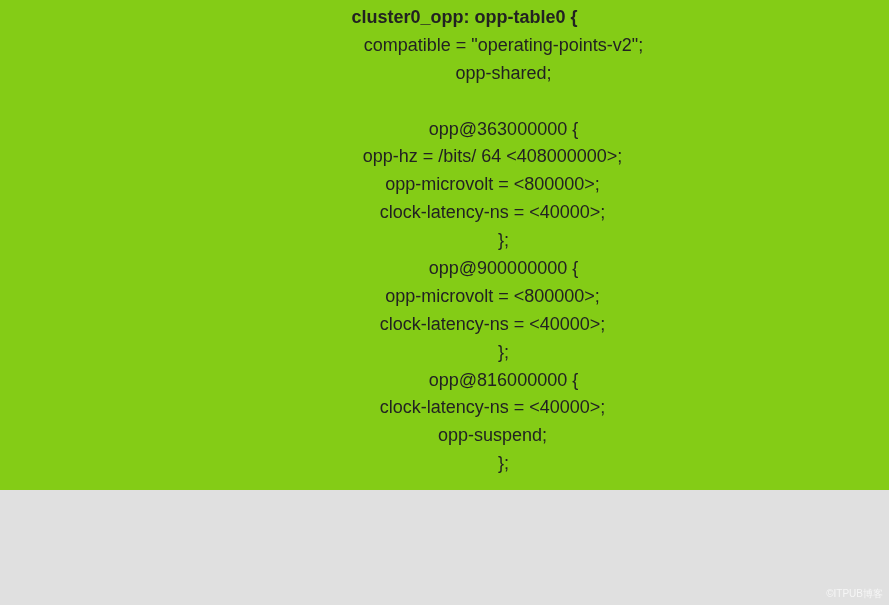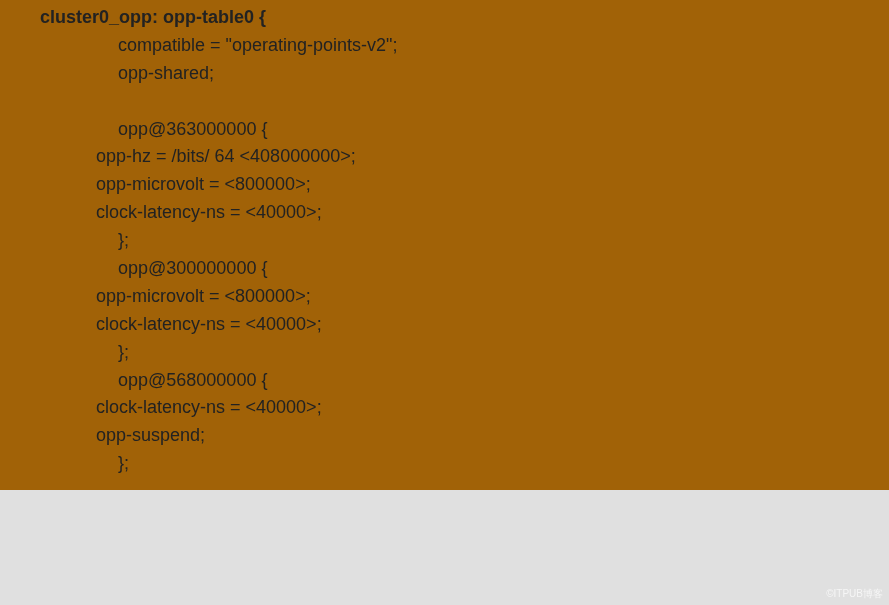--- a/index.html
+++ b/index.html
@@ -8,22 +8,23 @@
     background: #e0e0e0;
     font-family: Verdana, Geneva, sans-serif;
     font-size: 18px;
     color: #222;
     width: 889px;
     height: 605px;
     overflow: hidden;
     position: relative;
   }
   .code-box {
-    background: #a16207;
+    background: #84cc16;
     padding: 4px 0 12px 0;
+    text-align: center;
   }
   .line {
     white-space: pre;
     line-height: 1.55;
   }
   .bold { font-weight: bold; }
   .pad0 { padding-left: 40px; }
   .pad1 { padding-left: 118px; }
   .pad2 { padding-left: 96px; }
   .watermark {
@@ -41,23 +42,23 @@
 <div class="code-box">
   <div class="line pad0 bold">cluster0_opp: opp-table0 {</div>
   <div class="line pad1">compatible = "operating-points-v2";</div>
   <div class="line pad1">opp-shared;</div>
   <div class="line pad1">&nbsp;</div>
   <div class="line pad1">opp@363000000 {</div>
   <div class="line pad2">opp-hz = /bits/ 64 &lt;408000000&gt;;</div>
   <div class="line pad2">opp-microvolt = &lt;800000&gt;;</div>
   <div class="line pad2">clock-latency-ns = &lt;40000&gt;;</div>
   <div class="line pad1">};</div>
-  <div class="line pad1">opp@300000000 {</div>
+  <div class="line pad1">opp@900000000 {</div>
   <div class="line pad2">opp-microvolt = &lt;800000&gt;;</div>
   <div class="line pad2">clock-latency-ns = &lt;40000&gt;;</div>
   <div class="line pad1">};</div>
-  <div class="line pad1">opp@568000000 {</div>
+  <div class="line pad1">opp@816000000 {</div>
   <div class="line pad2">clock-latency-ns = &lt;40000&gt;;</div>
   <div class="line pad2">opp-suspend;</div>
   <div class="line pad1">};</div>
 </div>
 
 <div class="watermark">©ITPUB博客</div>
 
 </body></html>

